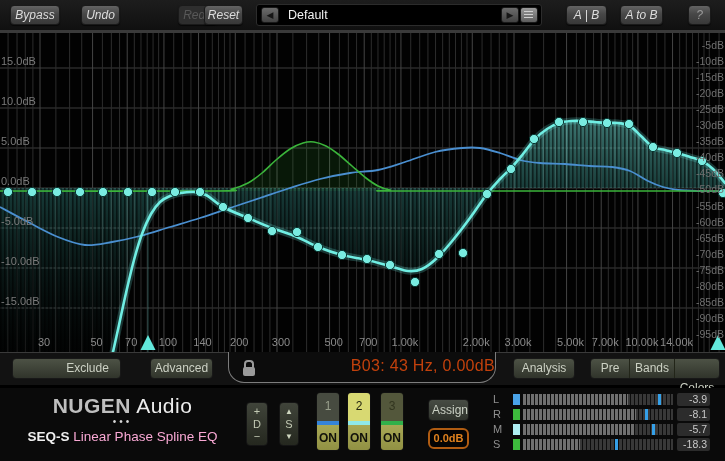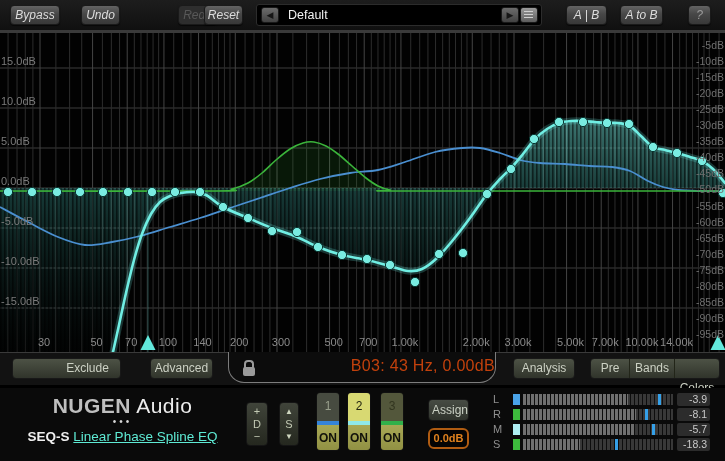--- a/index.html
+++ b/index.html
@@ -42,21 +42,21 @@
                border-bottom:none;border-radius:4px 4px 0 0;top:-7px;left:1px;}
   
   #footer{position:absolute;left:0;top:388px;width:725px;height:76px;background:#0a0a0a;}
   #brand{position:absolute;left:25px;top:6px;width:195px;text-align:center;}
   #brand .line1{font-size:21px;letter-spacing:.5px;}
   #brand .nugen{color:#bfbfbf;font-weight:bold;}
   #brand .audio{color:#ededed;}
   #brand .dots{color:#d8d8d8;font-size:10px;letter-spacing:3px;line-height:8px;}
   #brand .line2{margin-top:3px;font-size:13.5px;}
   #brand .seqs{color:#efefef;font-weight:bold;margin-top:48px;}
-  #brand .tagline{color:#5eead4;text-decoration:underline;}
+  #brand .tagline{color:#f9a8d4;}
   .stackbtn{position:absolute;width:22px;height:44px;border-radius:4px;box-sizing:border-box;
             background:linear-gradient(#40443a,#25281f);border:1px solid #151515;
             color:#c3cab4;display:flex;flex-direction:column;align-items:center;
             justify-content:space-between;padding:3px 0;font-size:11px;line-height:11px;}
   .stackbtn .arr{font-size:8px;color:#cfd6c0;}
   .bandbtn{position:absolute;top:4px;width:24px;height:59px;border-radius:4px;overflow:hidden;
            border:1px solid #101010;box-sizing:border-box;}
   .bandbtn .num{height:28px;text-align:center;font-size:12px;line-height:27px;}
   .bandbtn .stripe{height:4px;}
   .bandbtn .onpart{height:27px;background:linear-gradient(#a8a855,#8f8f42);color:#11110a;

